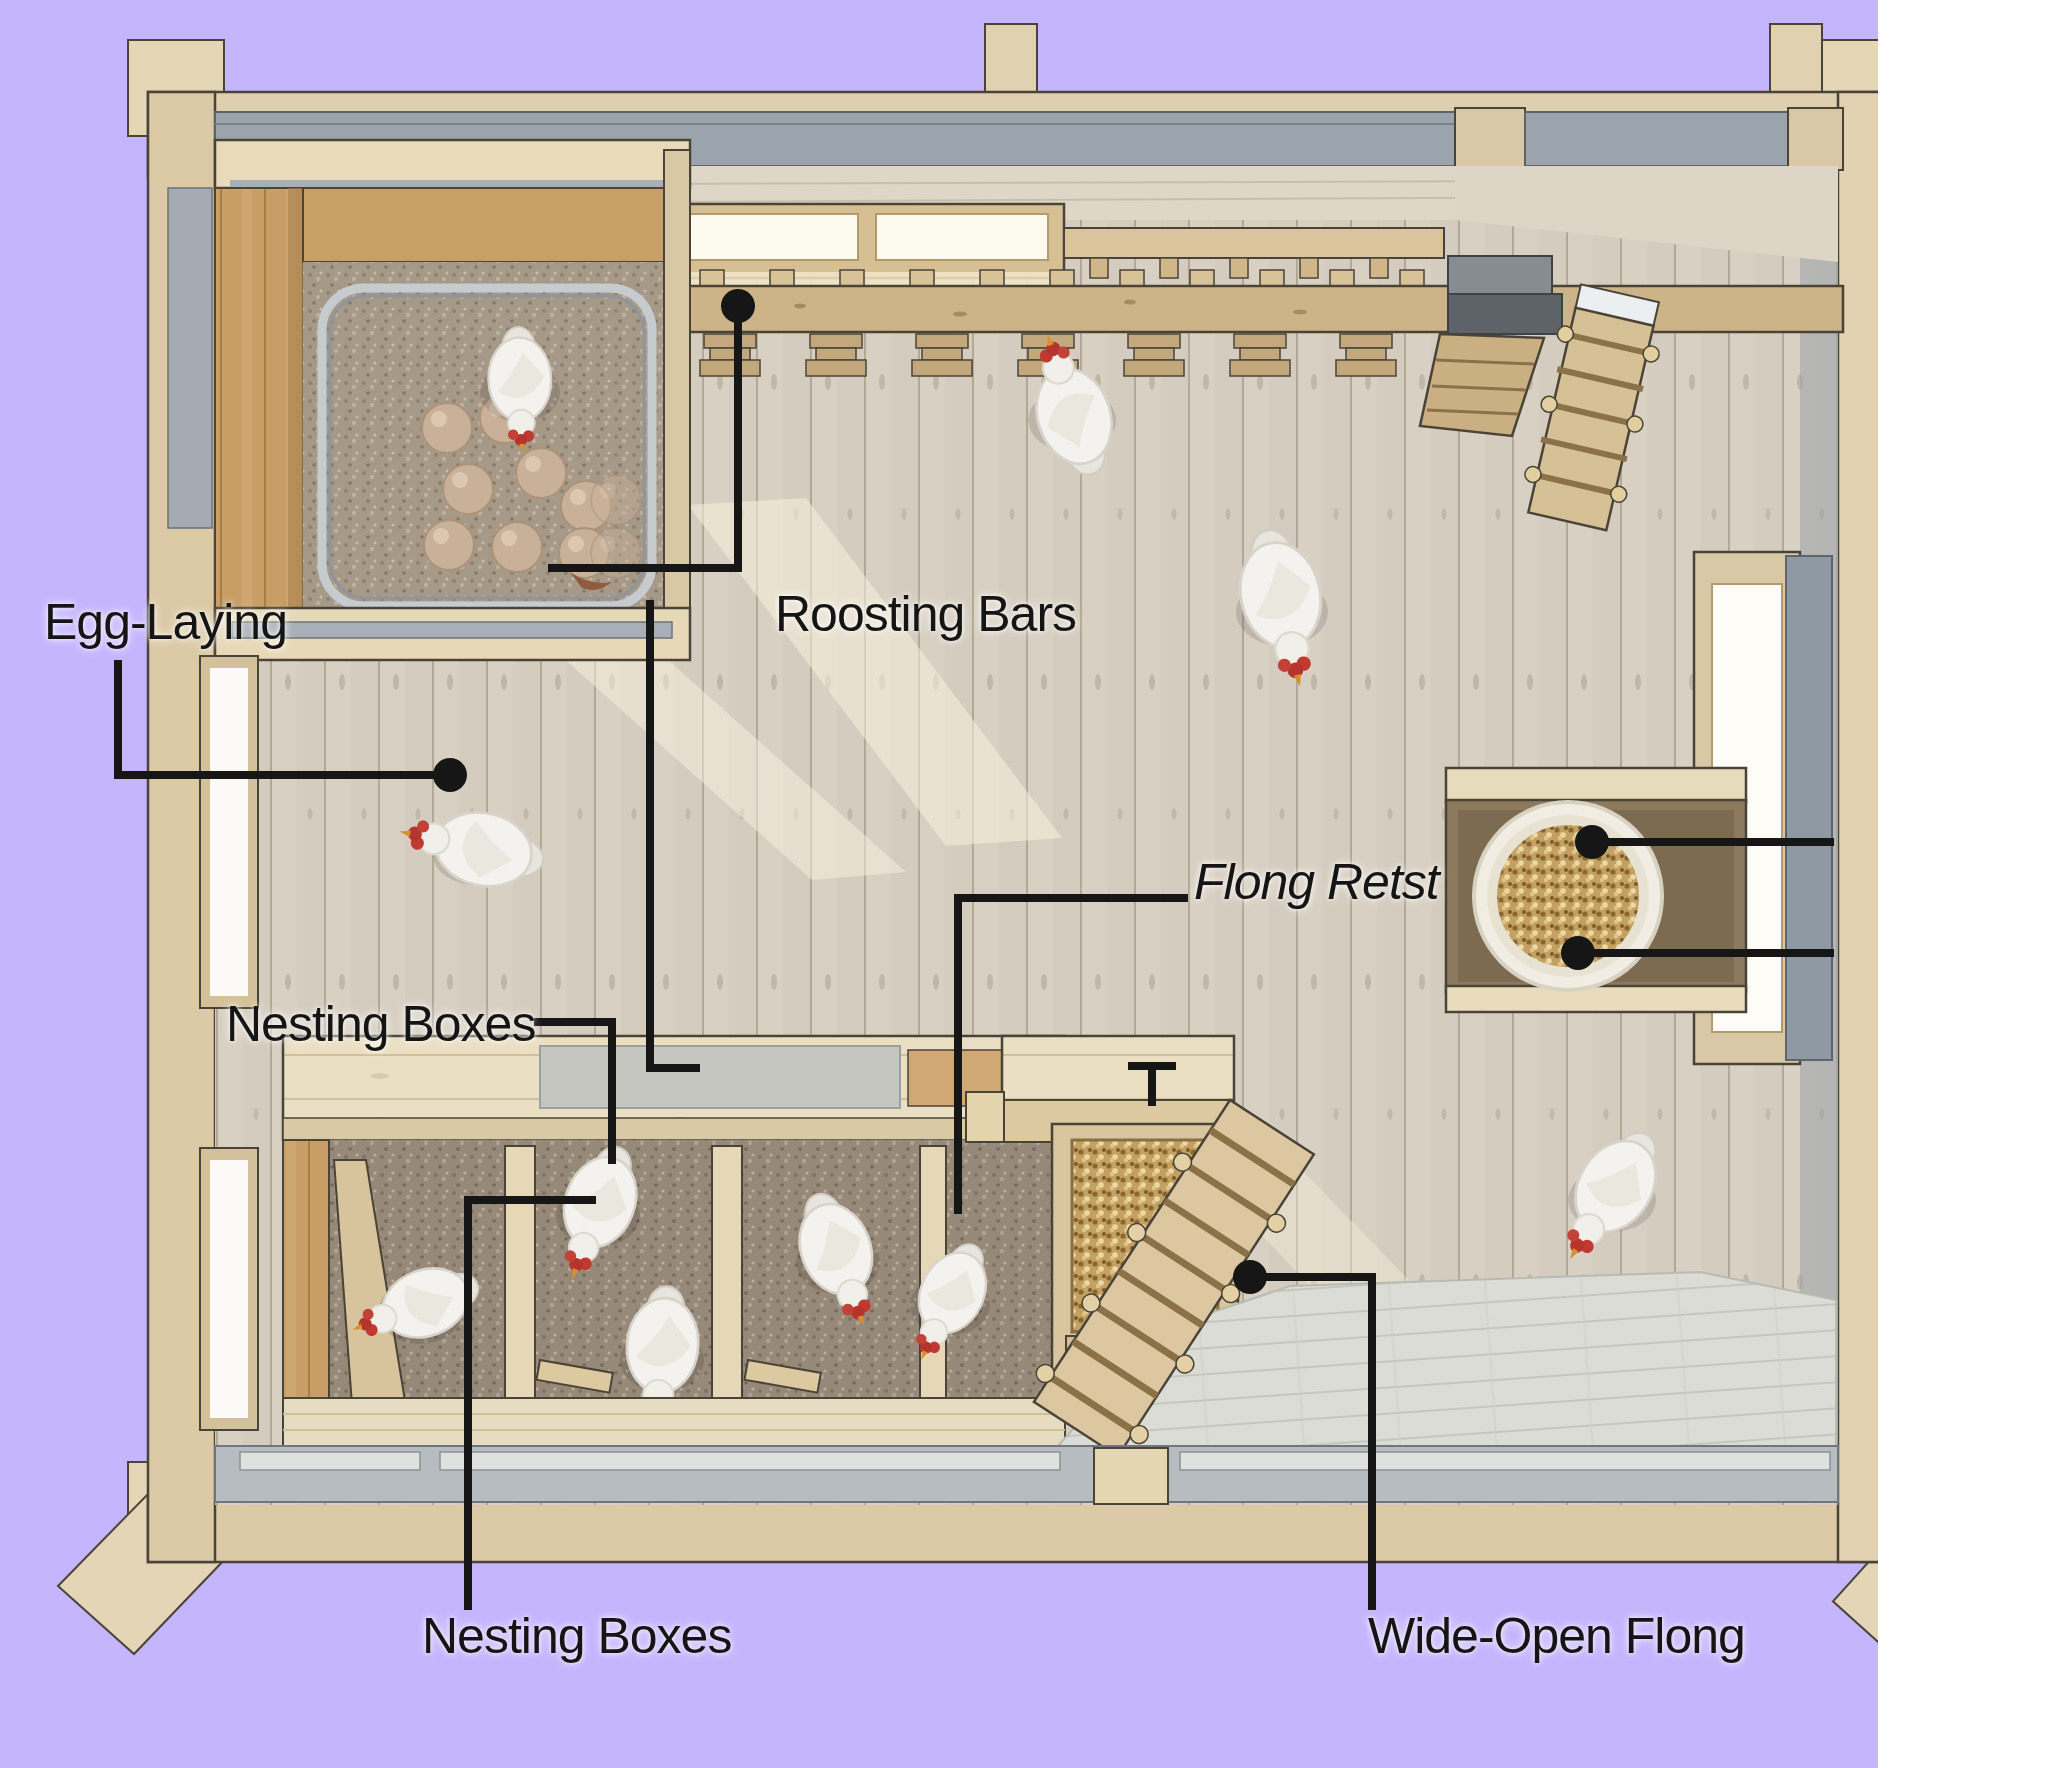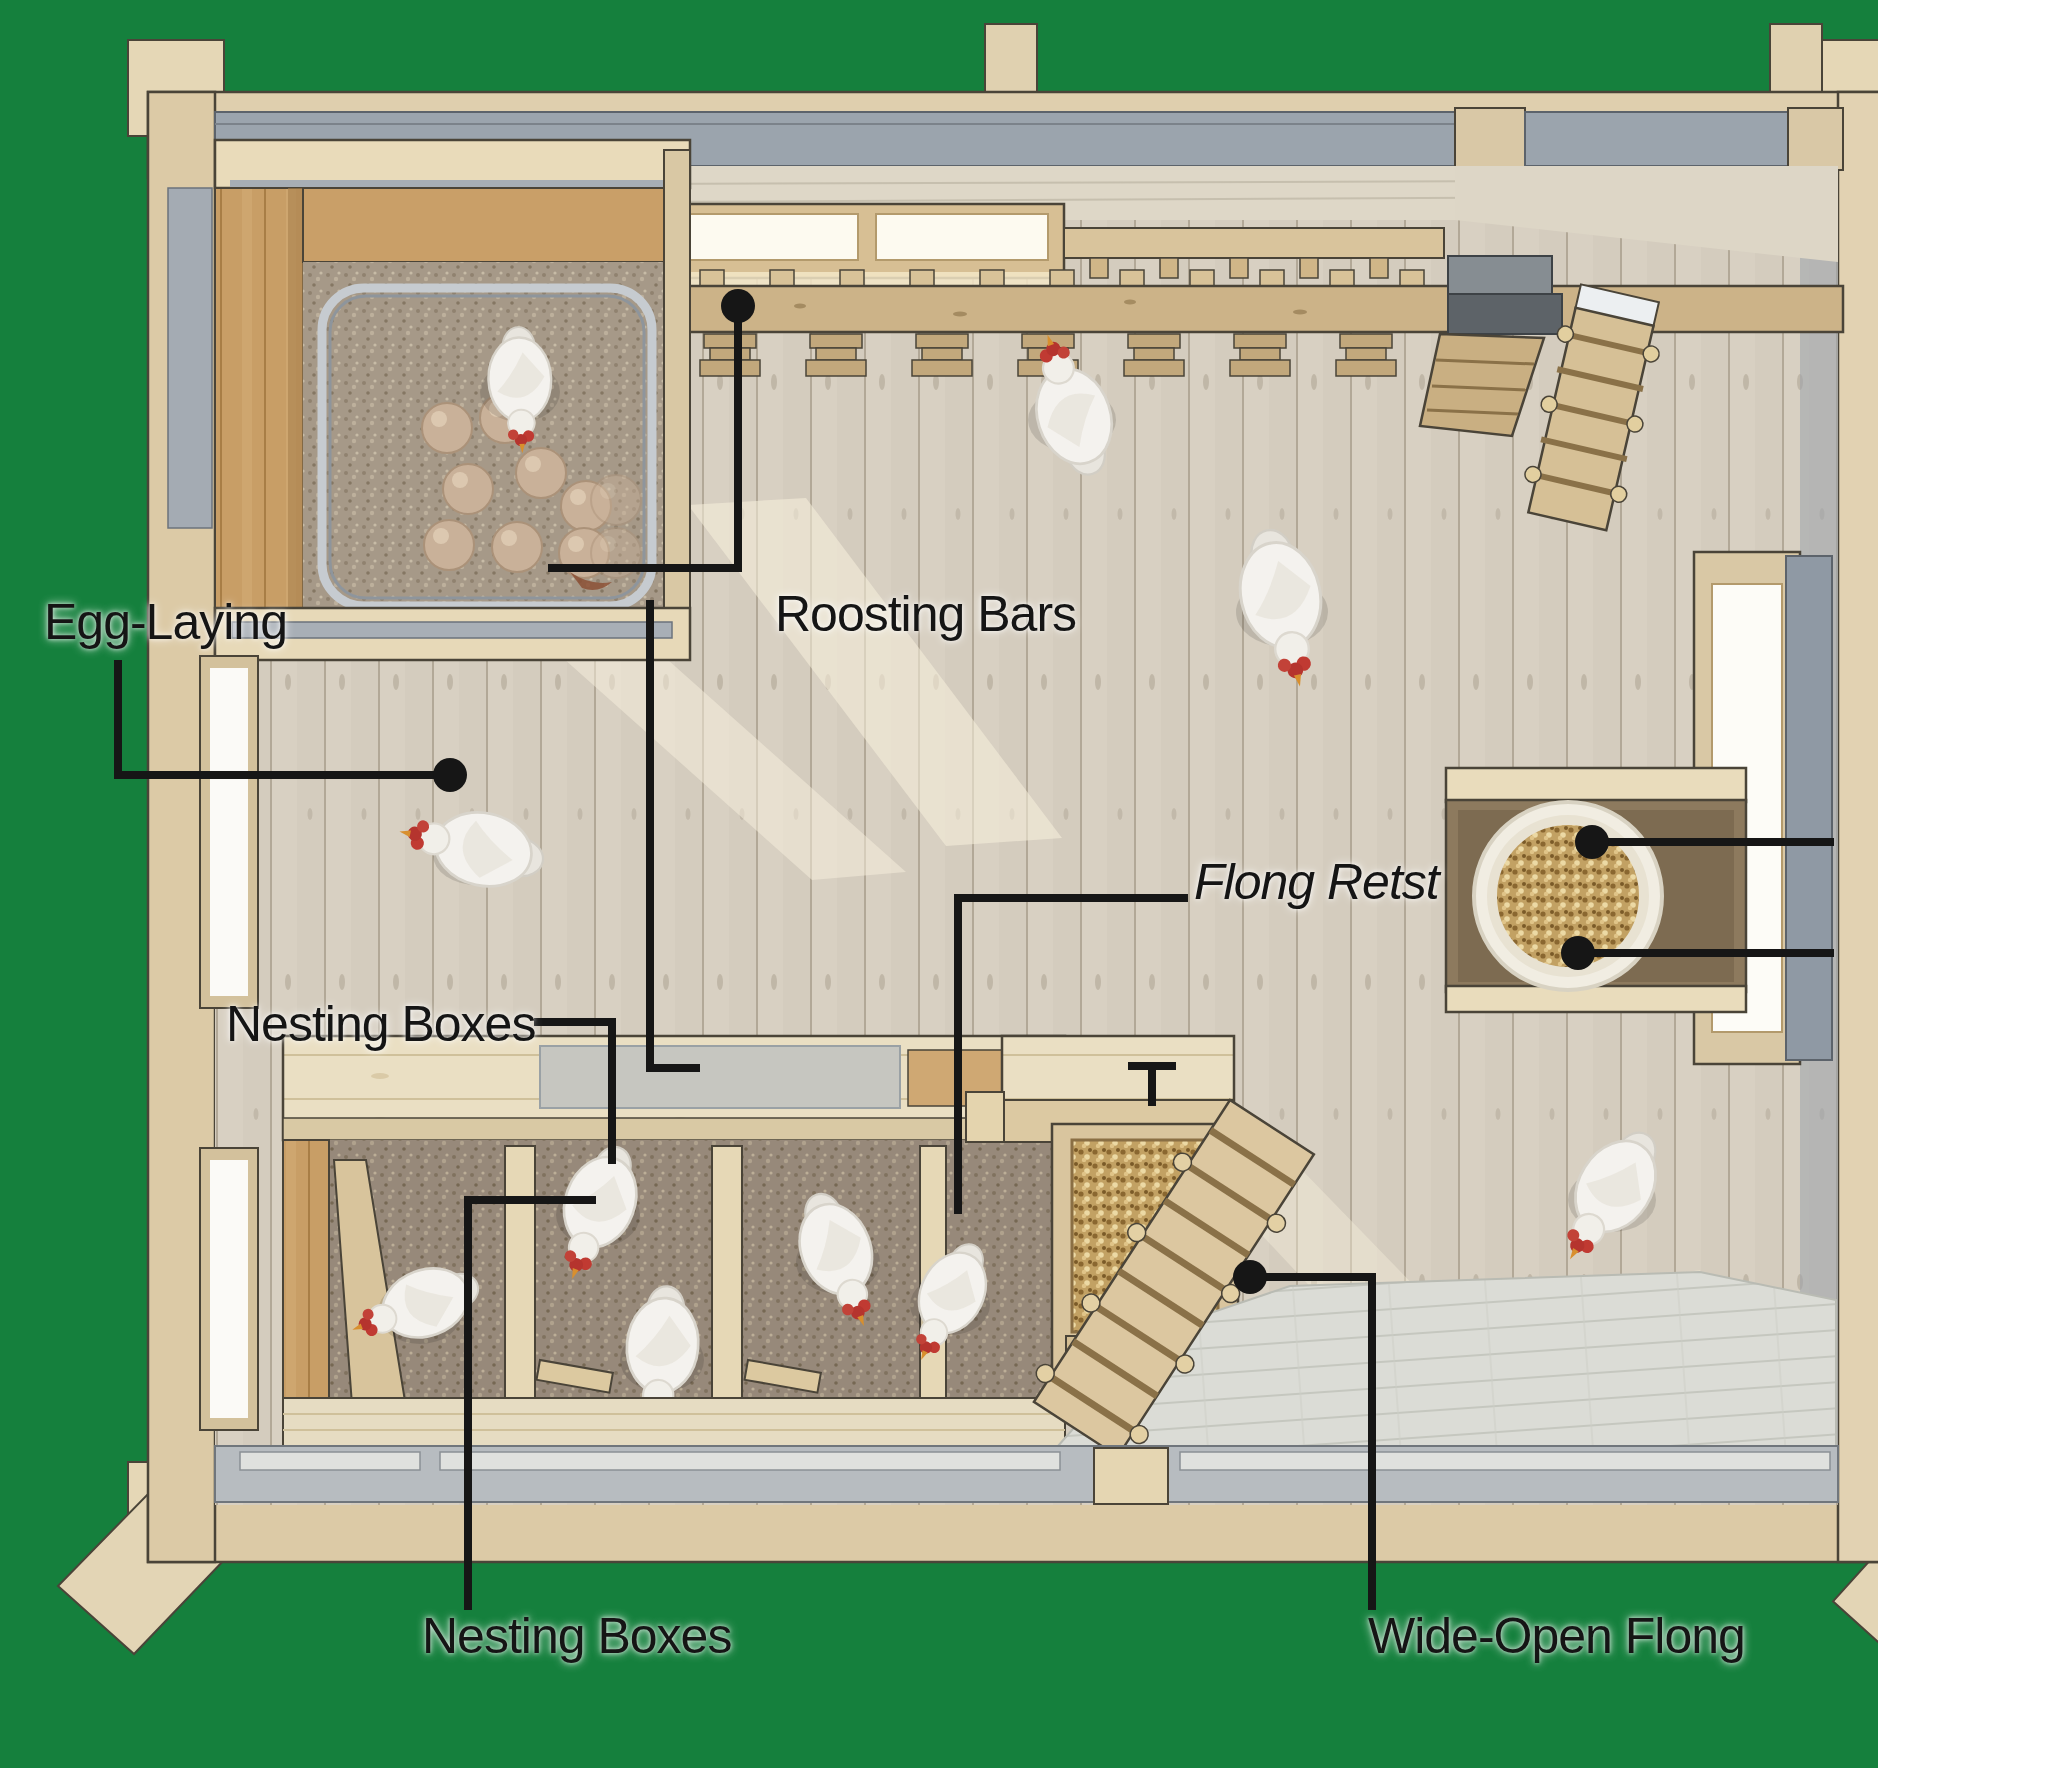--- a/index.html
+++ b/index.html
@@ -1,16 +1,16 @@
 <!DOCTYPE html>
 <html><head>
 <meta charset="utf-8">
 <style>
   html,body{margin:0;padding:0;background:#ffffff;}
-  .stage{position:relative;width:1878px;height:1768px;background:#15803d;overflow:hidden;
+  .stage{position:relative;width:1878px;height:1768px;background:#c4b5fd;overflow:hidden;
          font-family:"Liberation Sans","DejaVu Sans",sans-serif;}
   .scene-svg{position:absolute;left:0;top:0;}
   .callout-label{position:absolute;color:#151515;font-size:50px;font-weight:500;
          letter-spacing:-1px;line-height:1.06;white-space:nowrap;
          text-shadow:0 0 10px rgba(255,255,255,.85),0 0 4px rgba(255,255,255,.7);}
   .callout-label .line{display:block;}
 </style>
 </head>
 <body>
 

